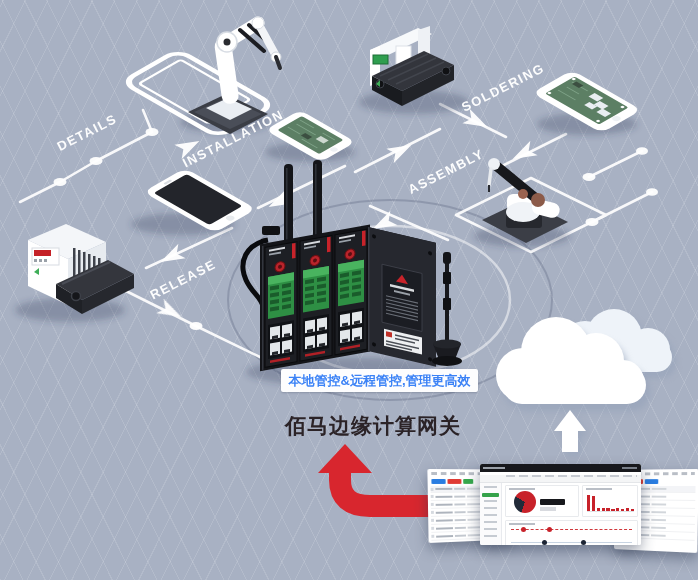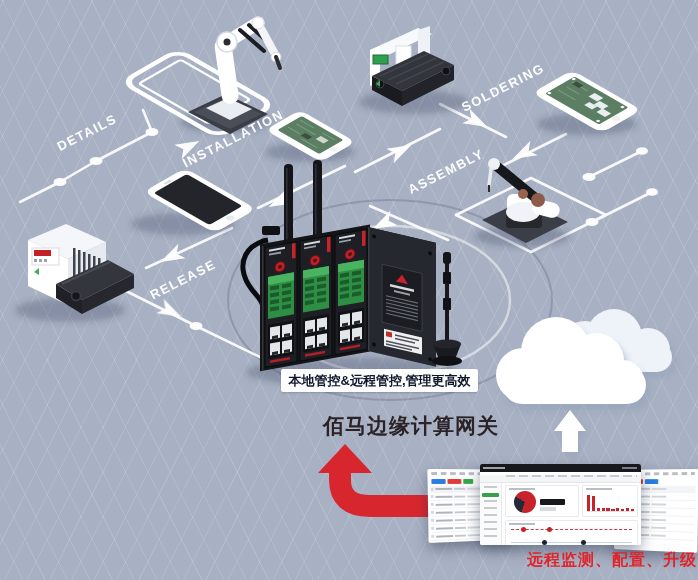--- a/index.html
+++ b/index.html
@@ -15,24 +15,24 @@
   
   .stage-label{
     position:absolute;z-index:5;color:rgba(255,255,255,0.97);
     font-weight:700;font-size:13px;letter-spacing:1.5px;text-align:center;
     transform:rotate(-27deg);
   }
   
   .tagline-bar{
     position:absolute;left:281px;top:369px;width:197px;height:23px;z-index:5;
     background:#fdfdfe;border-radius:2px;box-shadow:0 1px 2px rgba(50,60,85,.25);
-    color:#0f172a;font-size:13px;font-weight:700;line-height:23px;text-align:center;
+    color:#3b82f6;font-size:13px;font-weight:700;line-height:23px;text-align:center;
   }
   .model-text{position:absolute;left:283px;top:385px;z-index:5;font-size:41px;font-weight:800;letter-spacing:1px;line-height:1;}
-  .name-text{position:absolute;left:285px;top:412px;z-index:5;font-size:21px;font-weight:700;letter-spacing:1px;margin-left:38px;}
+  .name-text{position:absolute;left:285px;top:412px;z-index:5;font-size:21px;font-weight:700;letter-spacing:1px;}
   .caption-text{position:absolute;left:527px;top:550px;z-index:9;font-size:16px;font-weight:700;letter-spacing:1px;}
   
   .dash{position:absolute;background:#fff;border-radius:2px;box-shadow:0 6px 14px rgba(40,50,75,.45);overflow:hidden;}
   .dash-left{left:428px;top:469px;width:94px;height:74px;z-index:6;
     transform:perspective(420px) rotateY(16deg) rotate(-1deg);transform-origin:left center;}
   .dash-right{left:606px;top:469px;width:92px;height:84px;z-index:6;
     transform:perspective(420px) rotateY(-16deg) rotate(1deg);transform-origin:right center;}
   .dash-center{left:480px;top:464px;width:161px;height:81px;z-index:7;}
   .mini-head{height:3px;margin:3px 4px 0;background:repeating-linear-gradient(90deg,#b9bec6 0 6px,transparent 6px 10px);}
   .btn-row{display:flex;gap:2px;margin:4px 4px 2px;}
@@ -435,21 +435,20 @@
   </svg>
 
   <div class="stage-label" style="left:44px;top:125px;width:86px;">DETAILS</div>
   <div class="stage-label" style="left:168px;top:131px;width:130px;">INSTALLATION</div>
   <div class="stage-label" style="left:451px;top:80px;width:104px;">SOLDERING</div>
   <div class="stage-label" style="left:394px;top:164px;width:104px;">ASSEMBLY</div>
   <div class="stage-label" style="left:141px;top:272px;width:84px;">RELEASE</div>
 
   <div class="tagline-bar" style="background: rgb(253, 253, 254);">本地管控&amp;远程管控,管理更高效</div>
   <div class="name-text" style="color: rgb(43, 35, 39);">佰马边缘计算网关</div>
-  <div class="caption-text" style="color: rgb(225, 36, 43);">远程监测、配置、升级</div>
 
   <div class="dash dash-left">
     <div class="mini-head"></div>
     <div class="btn-row">
         <i class="pill" style="background: rgb(42, 125, 225); width: 15px;"></i>
         <i class="pill" style="background: rgb(224, 59, 52); width: 15px;"></i>
         <i class="pill" style="background: rgb(54, 168, 76); width: 11px;"></i>
       </div>
     <div class="mini-table">
         <div class="trow thead">

